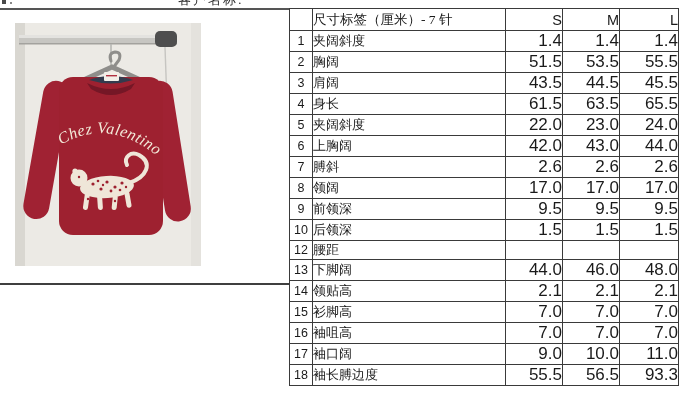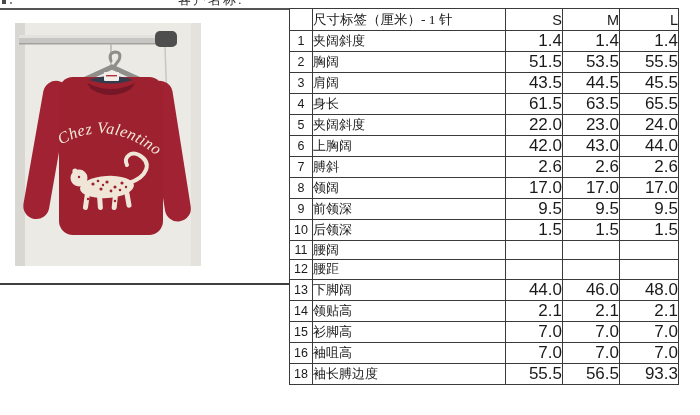--- a/index.html
+++ b/index.html
@@ -108,21 +108,21 @@
     <colgroup>
         <col style="width:23px">
         <col style="width:193px">
         <col style="width:57px">
         <col style="width:57px">
         <col style="width:59px">
       </colgroup>
     <thead>
       <tr class="hdr">
         <th></th>
-        <th class="title">尺寸标签（厘米）- 1 针</th>
+        <th class="title">尺寸标签（厘米）- 7 针</th>
         <th class="size">S</th>
         <th class="size">M</th>
         <th class="size">L</th>
       </tr>
     </thead>
     <tbody>
       <tr class="row">
           <td class="num">1</td>
           <td class="name">夹阔斜度</td>
           <td class="val">1.4</td>
@@ -186,27 +186,20 @@
           <td class="val">9.5</td>
         </tr>
       <tr class="row">
           <td class="num">10</td>
           <td class="name">后领深</td>
           <td class="val">1.5</td>
           <td class="val">1.5</td>
           <td class="val">1.5</td>
         </tr>
       <tr class="row">
-          <td class="num">11</td>
-          <td class="name">腰阔</td>
-          <td class="val"></td>
-          <td class="val"></td>
-          <td class="val"></td>
-        </tr>
-      <tr class="row">
           <td class="num">12</td>
           <td class="name">腰距</td>
           <td class="val"></td>
           <td class="val"></td>
           <td class="val"></td>
         </tr>
       <tr class="row">
           <td class="num">13</td>
           <td class="name">下脚阔</td>
           <td class="val">44.0</td>
@@ -228,20 +221,27 @@
           <td class="val">7.0</td>
         </tr>
       <tr class="row">
           <td class="num">16</td>
           <td class="name">袖咀高</td>
           <td class="val">7.0</td>
           <td class="val">7.0</td>
           <td class="val">7.0</td>
         </tr>
       <tr class="row">
+          <td class="num">17</td>
+          <td class="name">袖口阔</td>
+          <td class="val">9.0</td>
+          <td class="val">10.0</td>
+          <td class="val">11.0</td>
+        </tr>
+      <tr class="row">
           <td class="num">18</td>
           <td class="name">袖长膊边度</td>
           <td class="val">55.5</td>
           <td class="val">56.5</td>
           <td class="val">93.3</td>
         </tr>
     </tbody>
   </table>
 
 </div>

